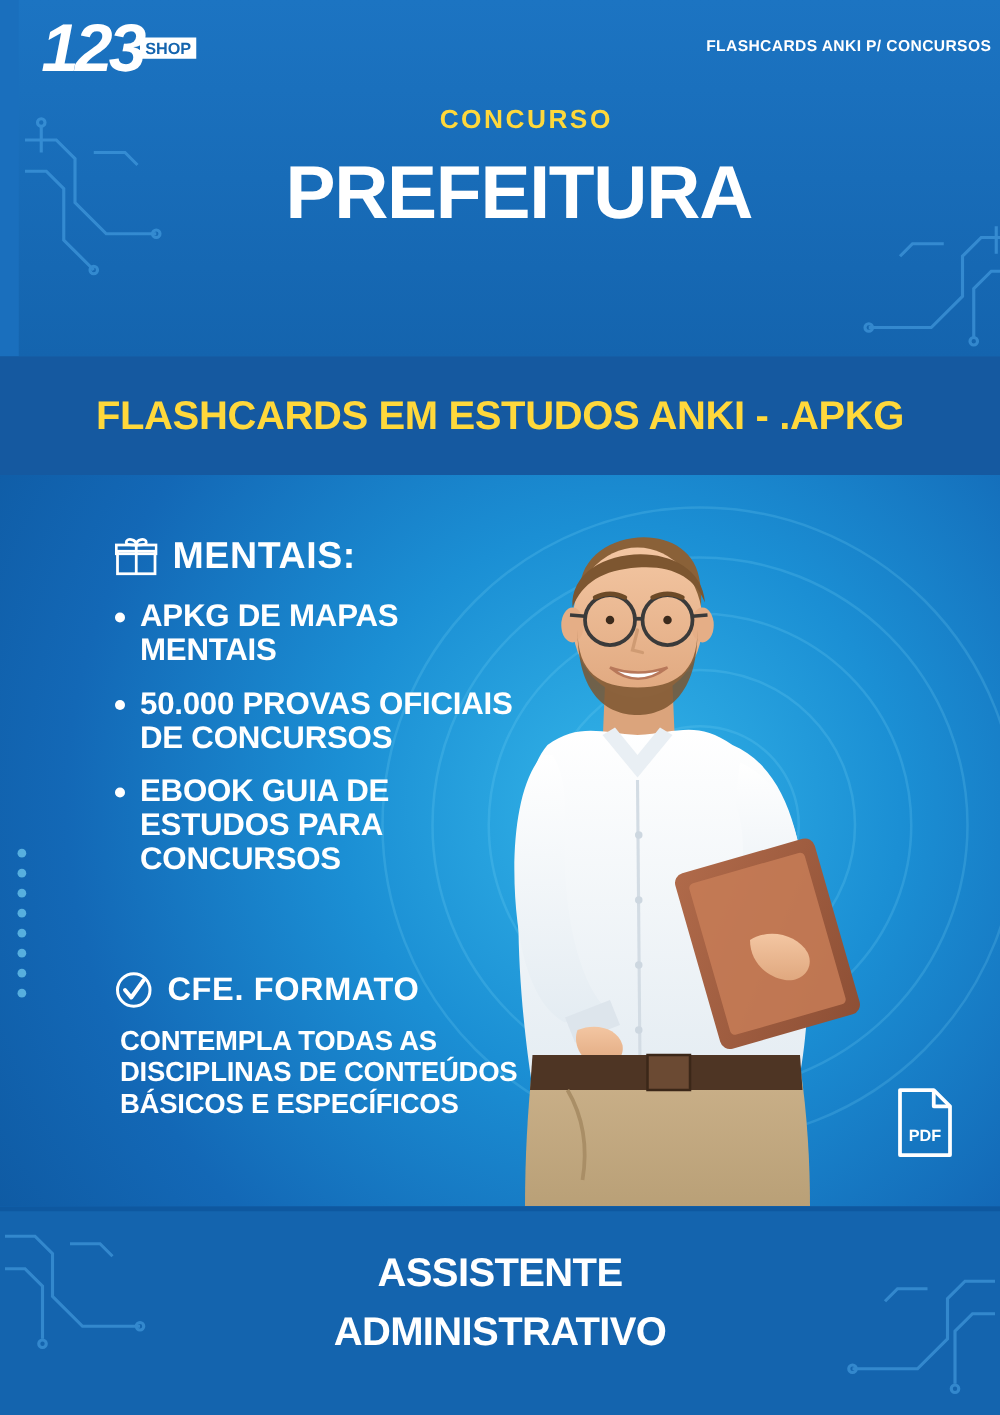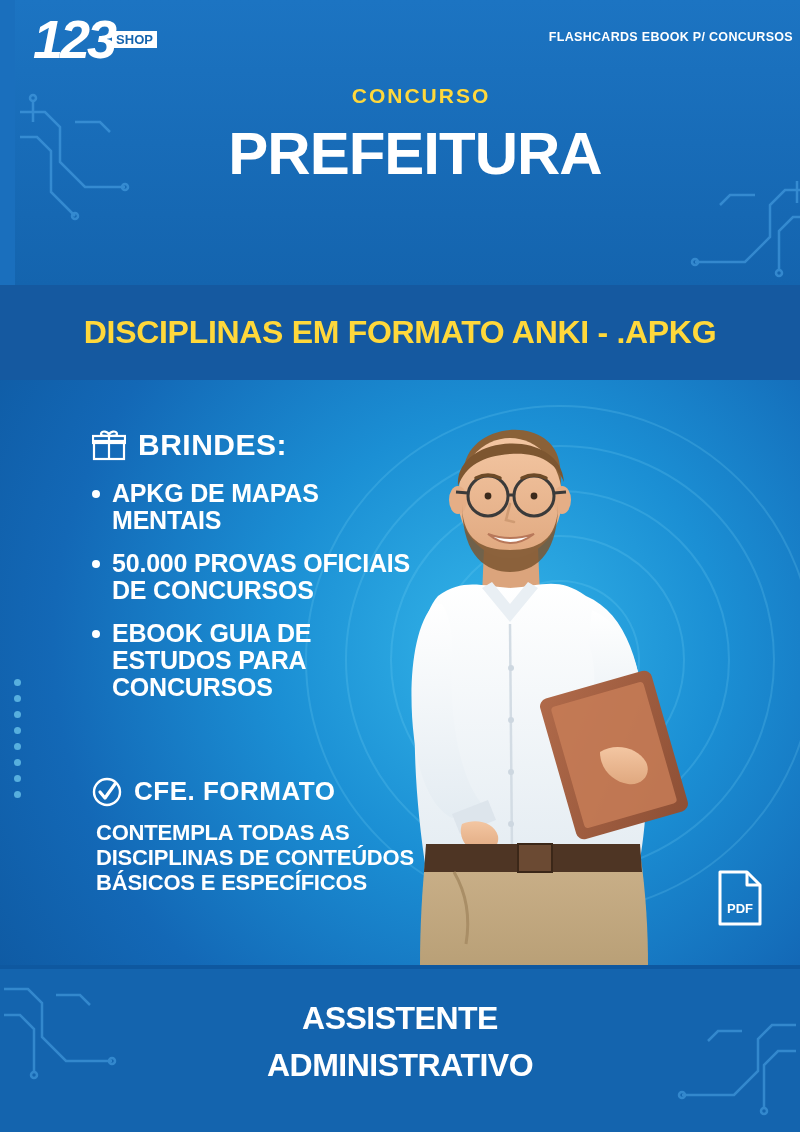--- a/index.html
+++ b/index.html
@@ -184,27 +184,27 @@
       <path d="M112 6 L112 28"></path>
       <circle cx="10" cy="87" r="3"></circle>
       <circle cx="94" cy="98" r="3"></circle>
       <path d="M70 20 L45 20 L35 30"></path>
     </svg>
 
     <div class="logo">
       <span class="num">123</span><span class="shopbox">SHOP</span>
     </div>
 
-    <div class="header-tag">FLASHCARDS EBOOK P/ CONCURSOS</div>
+    <div class="header-tag">FLASHCARDS ANKI P/ CONCURSOS</div>
     <div class="concurso-label">CONCURSO</div>
     <div class="title1">PREFEITURA</div>
   </div>
 
   <div class="strip">
-    <div class="strip-text">DISCIPLINAS EM FORMATO ANKI - .APKG</div>
+    <div class="strip-text">FLASHCARDS EM ESTUDOS ANKI - .APKG</div>
   </div>
 
   <div class="body">
 
     <div class="rings">
       <div class="ring" style="width:160px;height:160px;"></div>
       <div class="ring" style="width:250px;height:250px;"></div>
       <div class="ring" style="width:340px;height:340px;"></div>
       <div class="ring" style="width:430px;height:430px;"></div>
       <div class="ring" style="width:510px;height:510px;"></div>
@@ -222,21 +222,21 @@
     </div>
 
     <div class="brindes-head">
       <svg class="gift-icon" viewBox="0 0 34 32">
         <rect x="2" y="12" width="30" height="18" fill="none" stroke="#ffffff" stroke-width="2.2"></rect>
         <rect x="1" y="7" width="32" height="7" fill="none" stroke="#ffffff" stroke-width="2.2"></rect>
         <line x1="17" y1="7" x2="17" y2="30" stroke="#ffffff" stroke-width="2.2"></line>
         <path d="M17 7 C17 2, 9 1, 9 5 C9 7, 13 7, 17 7 Z" fill="none" stroke="#ffffff" stroke-width="2.2"></path>
         <path d="M17 7 C17 2, 25 1, 25 5 C25 7, 21 7, 17 7 Z" fill="none" stroke="#ffffff" stroke-width="2.2"></path>
       </svg>
-      <span class="label">BRINDES:</span>
+      <span class="label">MENTAIS:</span>
     </div>
 
     <div class="bullets">
       <div class="bullet">
         <span class="bdot"></span>
         <span class="btext">APKG DE MAPAS MENTAIS</span>
       </div>
       <div class="bullet">
         <span class="bdot"></span>
         <span class="btext">50.000 PROVAS OFICIAIS DE CONCURSOS</span>

